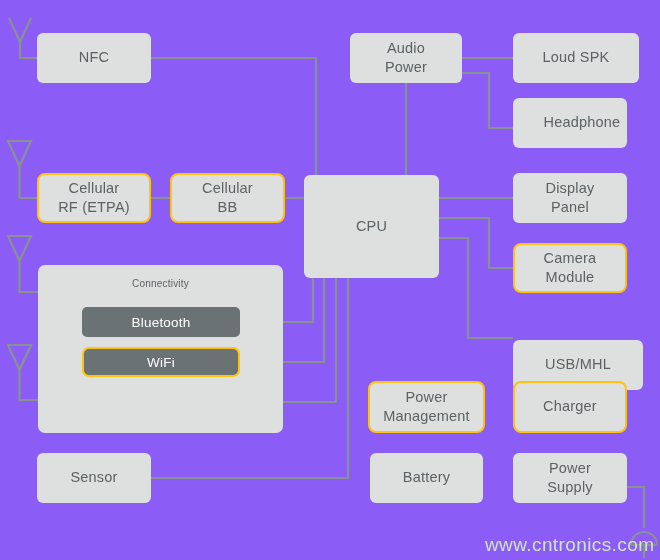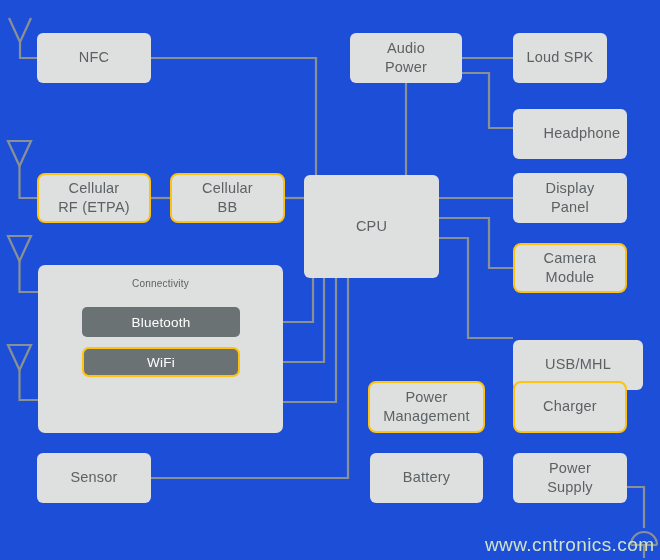--- a/index.html
+++ b/index.html
@@ -8,21 +8,21 @@
     padding: 0;
     background: #ffffff;
   }
   body {
     font-family: "Liberation Sans", sans-serif;
   }
   #canvas {
     position: relative;
     width: 660px;
     height: 560px;
-    background: #1d4ed8;
+    background: #8b5cf6;
     overflow: hidden;
   }
   #wires {
     position: absolute;
     left: 0;
     top: 0;
     width: 660px;
     height: 560px;
     pointer-events: none;
   }
@@ -183,25 +183,25 @@
 
   <div class="block hl" style="left:368px; top:381px; width:117px; height:52px;">
     <span style="white-space:pre-line;">Power
 Management</span>
   </div>
 
   <div class="block" style="left:370px; top:453px; width:113px; height:50px;">
     <span style="white-space:pre-line;">Battery</span>
   </div>
 
-  <div class="block" style="left:513px; top:33px; width:94px; height:50px;">
+  <div class="block" style="left:513px; top:33px; width:126px; height:50px;">
     <span style="white-space:pre-line;">Loud SPK</span>
   </div>
 
-  <div class="block" style="left:513px; top:109px; width:114px; height:50px;padding-left:24px;">
+  <div class="block" style="left:513px; top:98px; width:114px; height:50px;padding-left:24px;">
     <span style="white-space:pre-line;">Headphone</span>
   </div>
 
   <div class="block" style="left:513px; top:173px; width:114px; height:50px;">
     <span style="white-space:pre-line;">Display
 Panel</span>
   </div>
 
   <div class="block hl" style="left:513px; top:243px; width:114px; height:50px;">
     <span style="white-space:pre-line;">Camera

